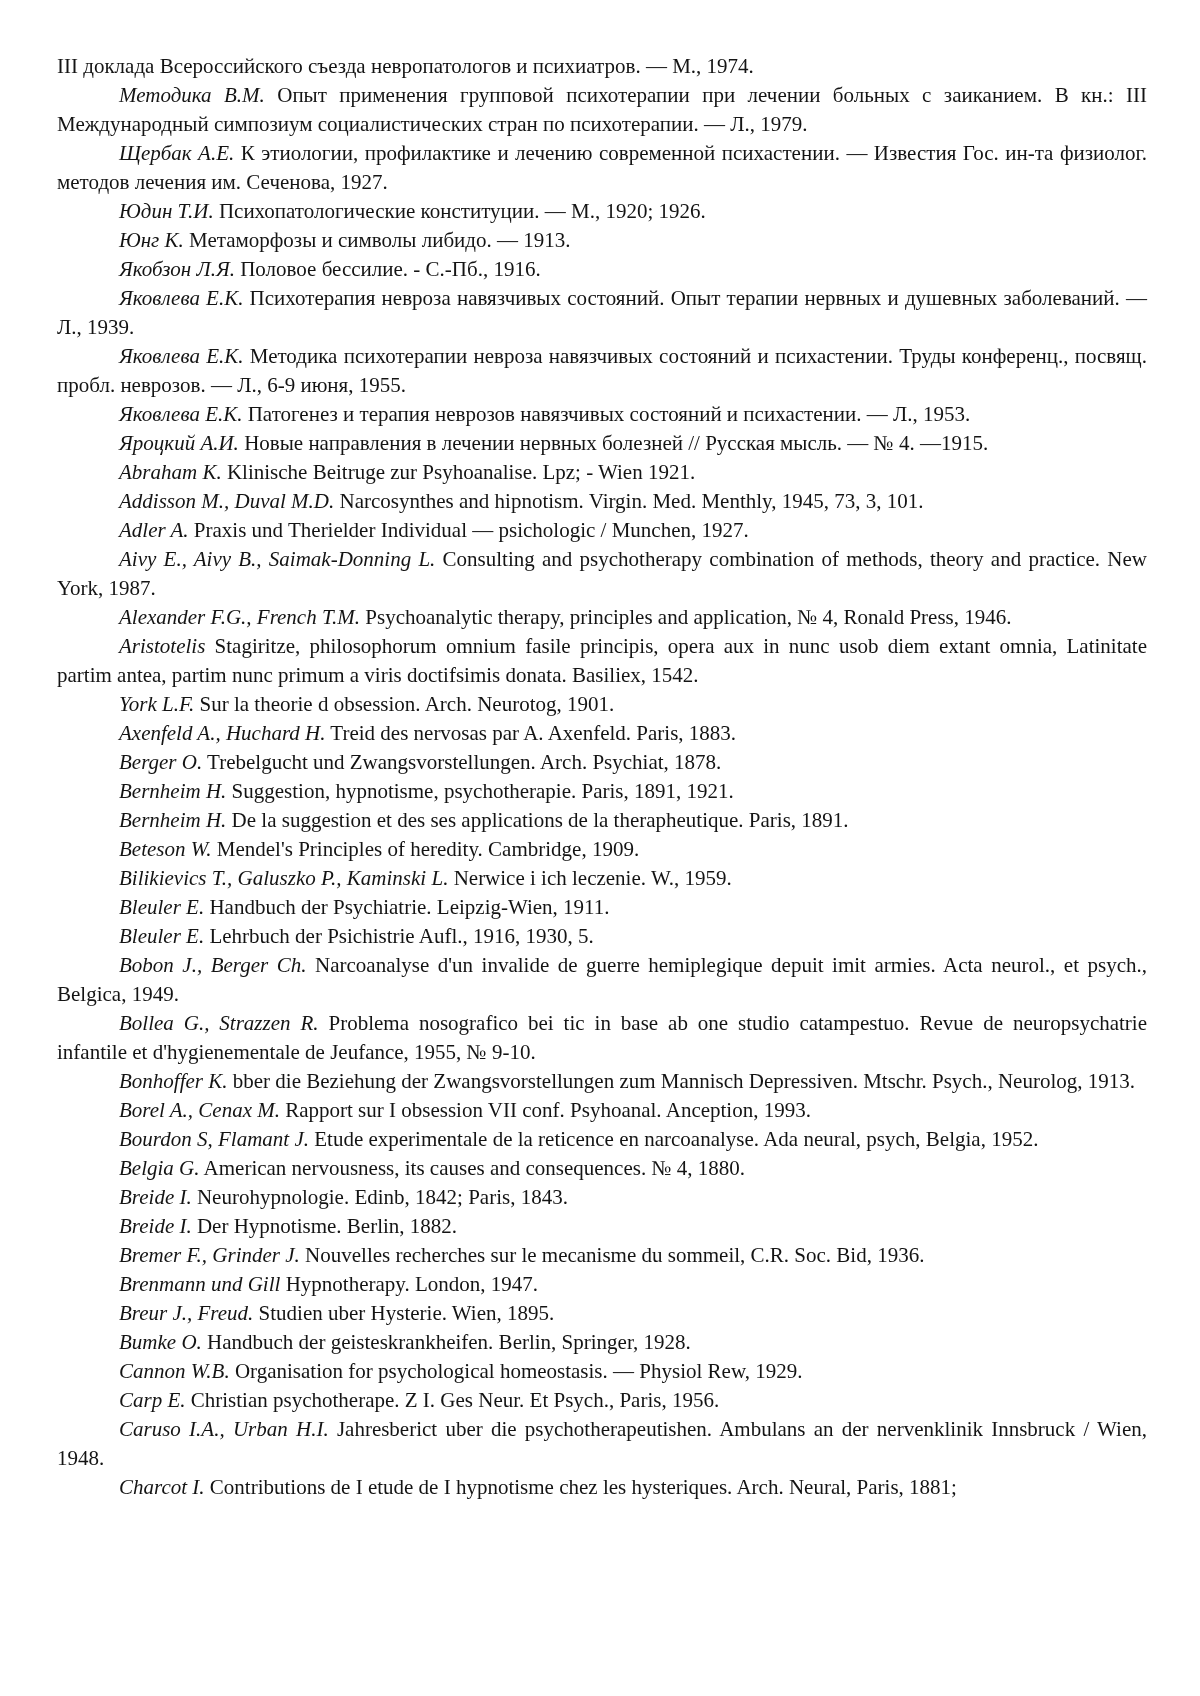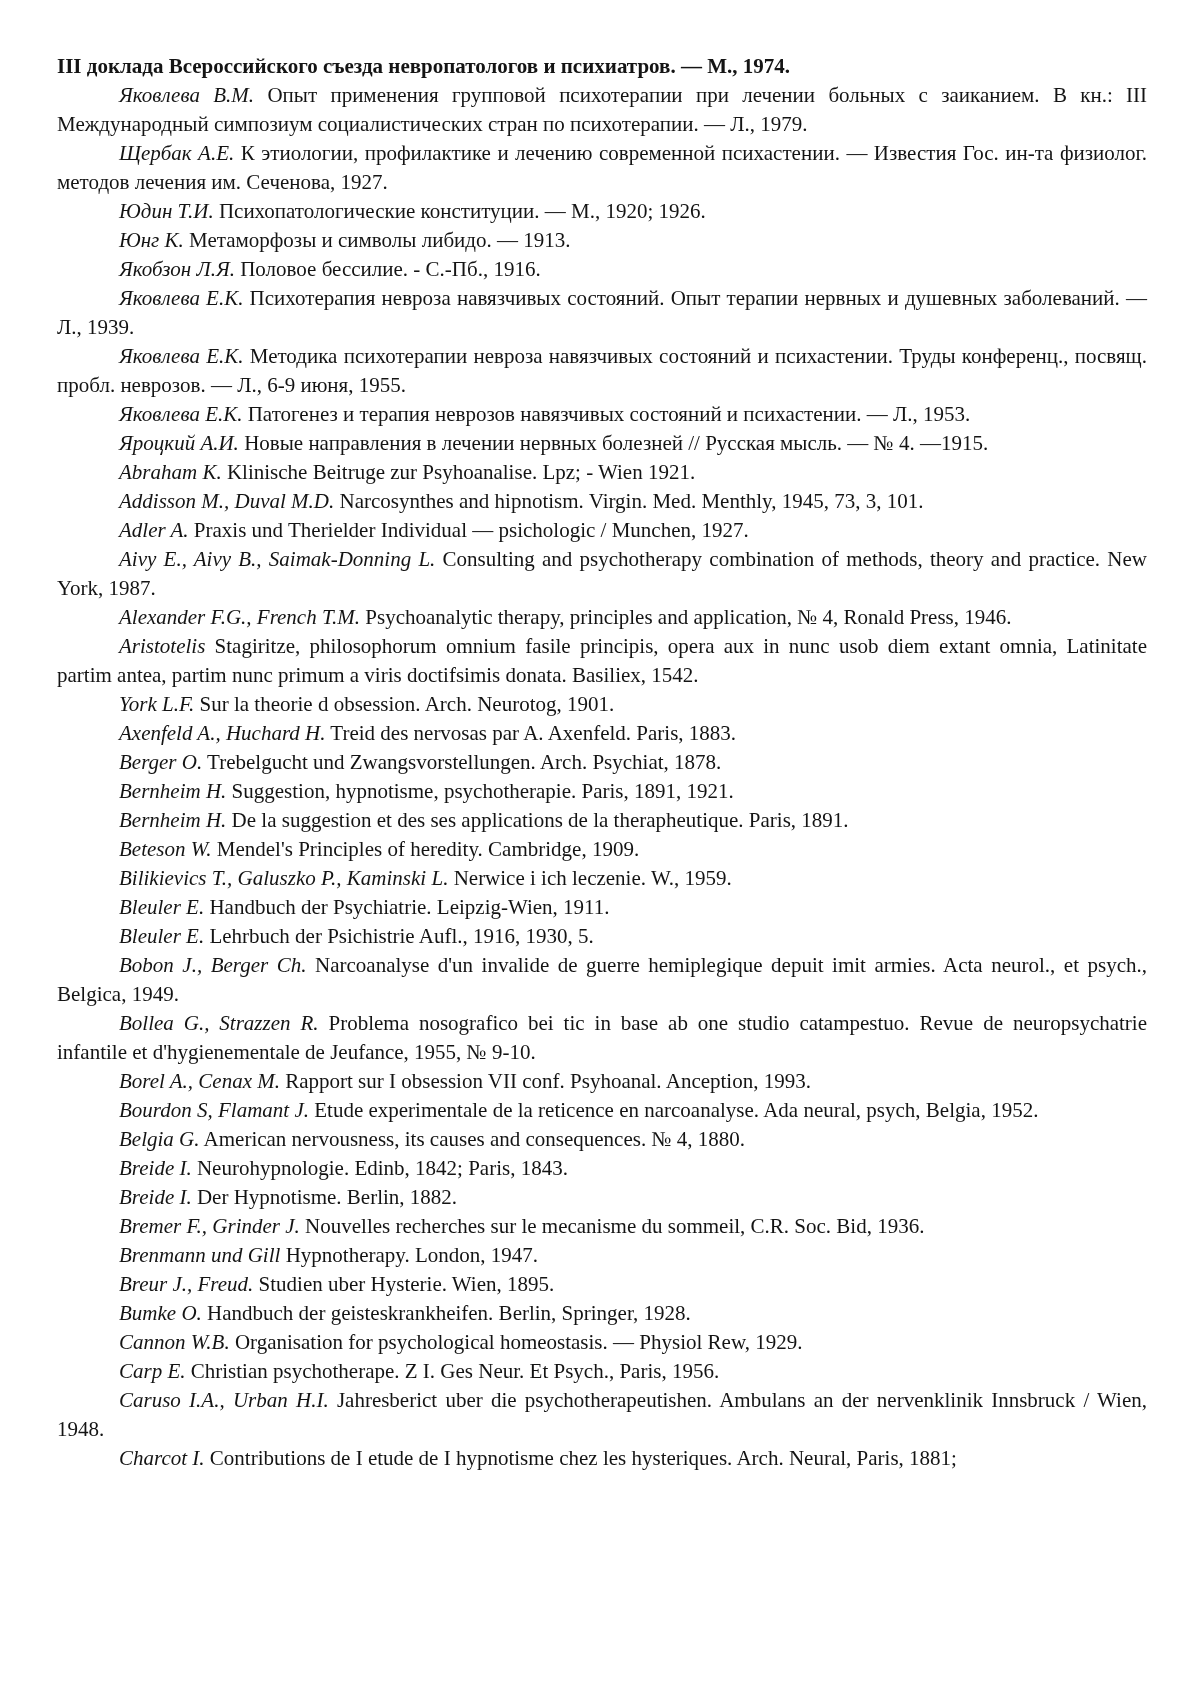--- a/index.html
+++ b/index.html
@@ -25,33 +25,32 @@
     text-align: justify;
     -webkit-font-smoothing: antialiased;
   }
   p.entry {
     margin: 0;
     padding: 0;
     text-indent: 62px;
   }
   p.entry.no-indent {
     text-indent: 0;
-    font-weight: bold;
   }
   .author {
     font-style: italic;
   }
 </style>
 </head>
 <body>
 
 <div class="page">
   <div>
       <p class="entry no-indent"><span class="author"></span> <span class="rest">III доклада Всероссийского съезда невропатологов и психиатров. — М., 1974.</span></p>
-      <p class="entry"><span class="author">Яковлева В.М.</span> <span class="rest">Опыт применения групповой психотерапии при лечении больных с заиканием. В кн.: III Международный симпозиум социалистических стран по психотерапии. — Л., 1979.</span></p>
+      <p class="entry"><span class="author">Методика В.М.</span> <span class="rest">Опыт применения групповой психотерапии при лечении больных с заиканием. В кн.: III Международный симпозиум социалистических стран по психотерапии. — Л., 1979.</span></p>
       <p class="entry"><span class="author">Щербак А.Е.</span> <span class="rest">К этиологии, профилактике и лечению современной психастении. — Известия Гос. ин-та физиолог. методов лечения им. Сеченова, 1927.</span></p>
       <p class="entry"><span class="author">Юдин Т.И.</span> <span class="rest">Психопатологические конституции. — М., 1920; 1926.</span></p>
       <p class="entry"><span class="author">Юнг К.</span> <span class="rest">Метаморфозы и символы либидо. — 1913.</span></p>
       <p class="entry"><span class="author">Якобзон Л.Я.</span> <span class="rest">Половое бессилие. - С.-Пб., 1916.</span></p>
       <p class="entry"><span class="author">Яковлева Е.К.</span> <span class="rest">Психотерапия невроза навязчивых состояний. Опыт терапии нервных и душевных заболеваний. — Л., 1939.</span></p>
       <p class="entry"><span class="author">Яковлева Е.К.</span> <span class="rest">Методика психотерапии невроза навязчивых состояний и психастении. Труды конференц., посвящ. пробл. неврозов. — Л., 6-9 июня, 1955.</span></p>
       <p class="entry"><span class="author">Яковлева Е.К.</span> <span class="rest">Патогенез и терапия неврозов навязчивых состояний и психастении. — Л., 1953.</span></p>
       <p class="entry"><span class="author">Яроцкий А.И.</span> <span class="rest">Новые направления в лечении нервных болезней // Русская мысль. — № 4. —1915.</span></p>
       <p class="entry"><span class="author">Abraham K.</span> <span class="rest">Klinische Beitruge zur Psyhoanalise. Lpz; - Wien 1921.</span></p>
       <p class="entry"><span class="author">Addisson M., Duval M.D.</span> <span class="rest">Narcosynthes and hipnotism. Virgin. Med. Menthly, 1945, 73, 3, 101.</span></p>
@@ -63,20 +62,21 @@
       <p class="entry"><span class="author">Axenfeld A., Huchard H.</span> <span class="rest">Treid des nervosas par A. Axenfeld. Paris, 1883.</span></p>
       <p class="entry"><span class="author">Berger O.</span> <span class="rest">Trebelgucht und Zwangsvorstellungen. Arch. Psychiat, 1878.</span></p>
       <p class="entry"><span class="author">Bernheim H.</span> <span class="rest">Suggestion, hypnotisme, psychotherapie. Paris, 1891, 1921.</span></p>
       <p class="entry"><span class="author">Bernheim H.</span> <span class="rest">De la suggestion et des ses applications de la therapheutique. Paris, 1891.</span></p>
       <p class="entry"><span class="author">Beteson W.</span> <span class="rest">Mendel's Principles of heredity. Cambridge, 1909.</span></p>
       <p class="entry"><span class="author">Bilikievics T., Galuszko P., Kaminski L.</span> <span class="rest">Nerwice i ich leczenie. W., 1959.</span></p>
       <p class="entry"><span class="author">Bleuler E.</span> <span class="rest">Handbuch der Psychiatrie. Leipzig-Wien, 1911.</span></p>
       <p class="entry"><span class="author">Bleuler E.</span> <span class="rest">Lehrbuch der Psichistrie Aufl., 1916, 1930, 5.</span></p>
       <p class="entry"><span class="author">Bobon J., Berger Ch.</span> <span class="rest">Narcoanalyse d'un invalide de guerre hemiplegique depuit imit armies. Acta neurol., et psych., Belgica, 1949.</span></p>
       <p class="entry"><span class="author">Bollea G., Strazzen R.</span> <span class="rest">Problema nosografico bei tic in base ab one studio catampestuo. Revue de neuropsychatrie infantile et d'hygienementale de Jeufance, 1955, № 9-10.</span></p>
+      <p class="entry"><span class="author">Bonhoffer K.</span> <span class="rest">bber die Beziehung der Zwangsvorstellungen zum Mannisch Depressiven. Mtschr. Psych., Neurolog, 1913.</span></p>
       <p class="entry"><span class="author">Borel A., Cenax M.</span> <span class="rest">Rapport sur I obsession VII conf. Psyhoanal. Anception, 1993.</span></p>
       <p class="entry"><span class="author">Bourdon S, Flamant J.</span> <span class="rest">Etude experimentale de la reticence en narcoanalyse. Ada neural, psych, Belgia, 1952.</span></p>
       <p class="entry"><span class="author">Belgia G.</span> <span class="rest">American nervousness, its causes and consequences. № 4, 1880.</span></p>
       <p class="entry"><span class="author">Breide I.</span> <span class="rest">Neurohypnologie. Edinb, 1842; Paris, 1843.</span></p>
       <p class="entry"><span class="author">Breide I.</span> <span class="rest">Der Hypnotisme. Berlin, 1882.</span></p>
       <p class="entry"><span class="author">Bremer F., Grinder J.</span> <span class="rest">Nouvelles recherches sur le mecanisme du sommeil, C.R. Soc. Bid, 1936.</span></p>
       <p class="entry"><span class="author">Brenmann und Gill</span> <span class="rest">Hypnotherapy. London, 1947.</span></p>
       <p class="entry"><span class="author">Breur J., Freud.</span> <span class="rest">Studien uber Hysterie. Wien, 1895.</span></p>
       <p class="entry"><span class="author">Bumke O.</span> <span class="rest">Handbuch der geisteskrankheifen. Berlin, Springer, 1928.</span></p>
       <p class="entry"><span class="author">Cannon W.B.</span> <span class="rest">Organisation for psychological homeostasis. — Physiol Rew, 1929.</span></p>

